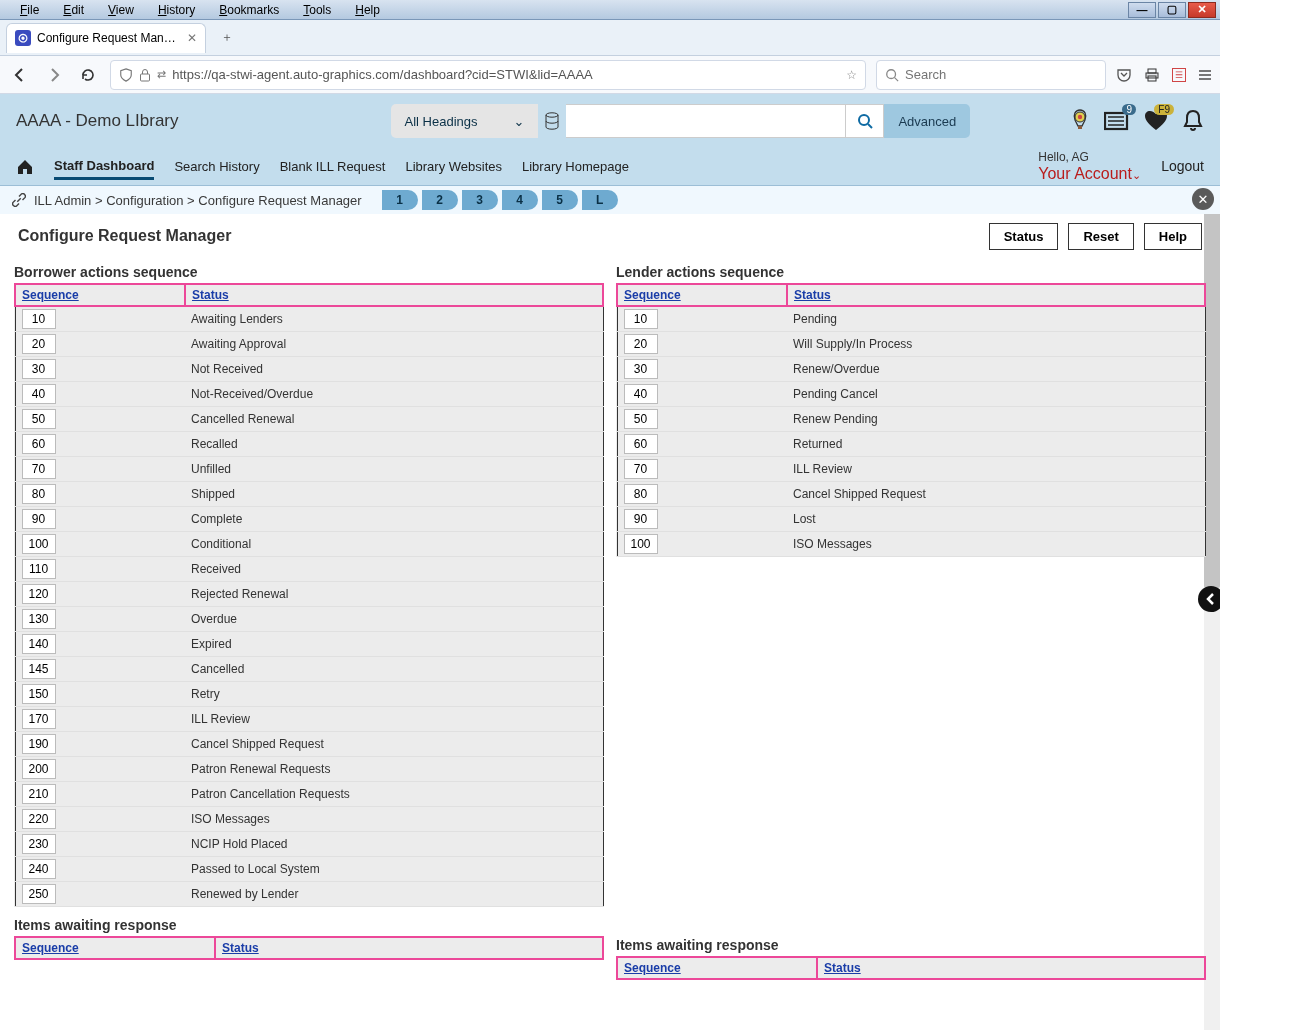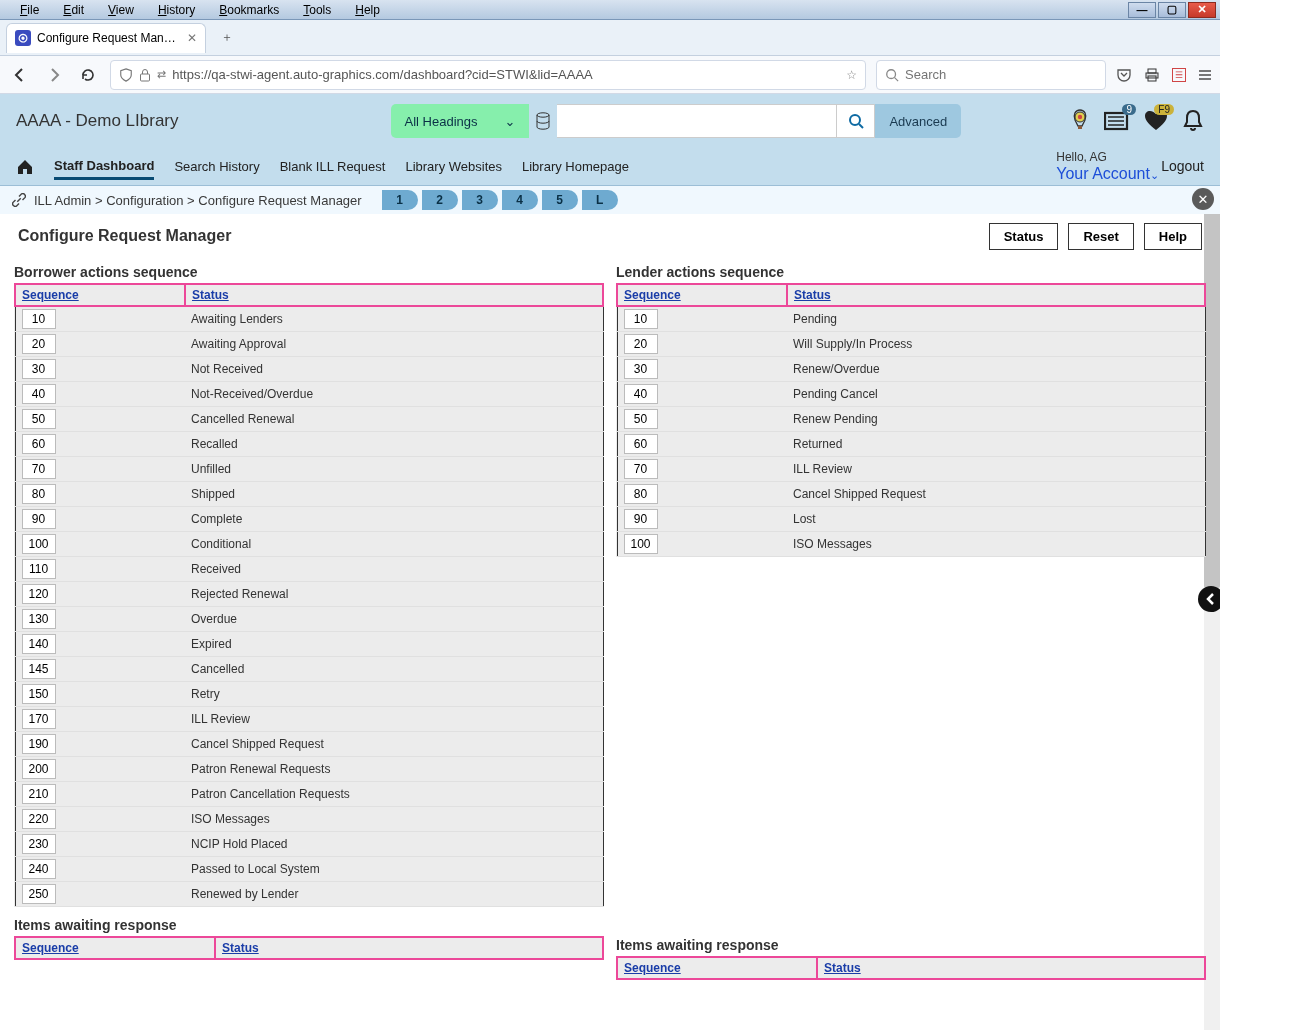--- a/index.html
+++ b/index.html
@@ -28,36 +28,36 @@
 .addr { flex: 1; height: 30px; background: #fff; border: 1px solid #d1d9e6; border-radius: 4px; display: flex; align-items: center; padding: 0 8px; gap: 6px; }
 .addr input { border: none; outline: none; flex: 1; font-size: 13px; color: #555; }
 .searchbox { width: 230px; height: 30px; background: #fff; border: 1px solid #d1d9e6; border-radius: 4px; display: flex; align-items: center; padding: 0 8px; gap: 6px; }
 .searchbox input { border: none; outline: none; flex: 1; font-size: 13px; color: #555; }
 .tool-icons { display: flex; gap: 12px; align-items: center; }
 
 
 .siteheader { height: 54px; background: #c3dded; display: flex; align-items: center; padding: 0 16px; gap: 12px; }
 .lib-name { font-size: 17px; color: #333; }
 .search-group { display: flex; align-items: center; margin-left: 200px; }
-.headings-dd { height: 34px; background: #86efac; border-radius: 5px 0 0 5px; display: flex; align-items: center; padding: 0 14px; color: #0a3046; font-size: 13px; gap: 27px; cursor: pointer; }
+.headings-dd { height: 34px; background: #e5e5e5; border-radius: 5px 0 0 5px; display: flex; align-items: center; padding: 0 14px; color: #0a3046; font-size: 13px; gap: 36px; cursor: pointer; }
 .db-icon { width: 28px; height: 34px; display:flex;align-items:center;justify-content:center;color:#333; }
 .site-searchfield { width: 280px; height: 34px; border: 1px solid #ccc; background:#fff; border-left: none; }
 .site-searchbtn { width: 38px; height: 34px; background: #fff; border: 1px solid #ccc; border-left: none; display: flex; align-items: center; justify-content: center; color: #0e6aa3; cursor: pointer; }
 .adv-btn { height: 34px; background: #9ec8e0; border-radius: 0 5px 5px 0; padding: 0 14px; display: flex; align-items: center; color: #1a3a50; font-size: 13px; cursor: pointer; }
 .right-icons { margin-left: auto; display: flex; align-items: center; gap: 14px; }
 .badge-icon { position: relative; }
 .badge-icon .count { position: absolute; top: -6px; right: -6px; background: #3a6b8c; color: #fff; border-radius: 8px; font-size: 10px; padding: 0 4px; }
 
 
 .navrow { height: 38px; background: #c3dded; display: flex; align-items: center; padding: 0 16px; gap: 20px; font-size: 13px; color: #222; border-bottom: 1px solid #9cbed6; }
 .navrow .navitem { cursor: pointer; padding: 4px 0; }
 .navrow .navitem.active { border-bottom: 3px solid #094b73; font-weight: 600; }
-.account-block { margin-left: auto; display: flex; align-items: center; gap: 2px; }
+.account-block { margin-left: auto; display: flex; align-items: center; gap: 20px; }
 .hello { font-size: 12px; color: #333; line-height: 1.2; }
-.hello .acct { font-size: 16px; color: #1d4ed8; }
+.hello .acct { font-size: 16px; color: #b91c1c; }
 .logout { color: #222; font-size: 14px; cursor: pointer; }
 
 
 .bc-row { height: 28px; background: #f0f8fe; display: flex; align-items: center; padding: 0 12px; gap: 8px; font-size: 13px; color: #3a3a3a; position: relative; }
 .bc-row a { color: #3a3a3a; text-decoration: none; }
 .steps { display: flex; gap: 4px; margin-left: 12px; }
 .step { background: #6eaad0; color: #0a3046; width: 36px; height: 20px; border-radius: 0 10px 10px 0; display: flex; align-items: center; justify-content: center; font-size: 12px; font-weight: bold; cursor: pointer; }
 .bc-close { position: absolute; right: 6px; top: 2px; width: 22px; height: 22px; background: #5a5a5a; color: #fff; border-radius: 50%; display:flex;align-items:center;justify-content:center; font-size: 13px; cursor: pointer; }
 
 

